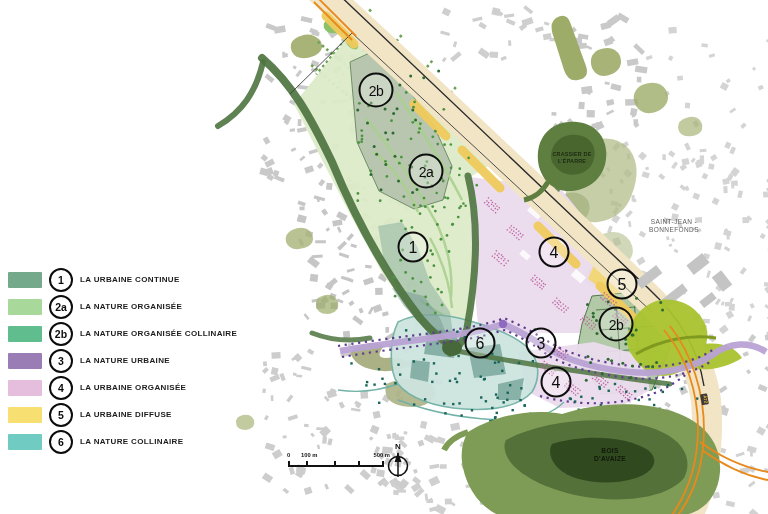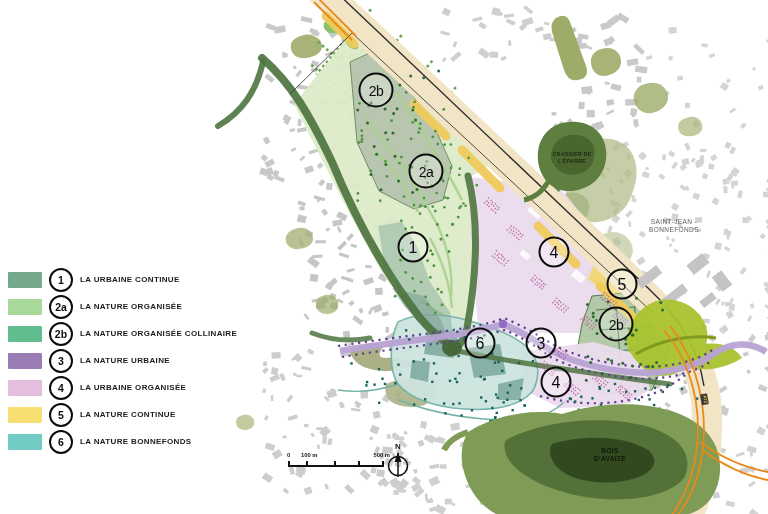--- a/index.html
+++ b/index.html
@@ -1257,26 +1257,26 @@
       <span class="lg-label">LA NATURE URBAINE</span>
     </div>
     <div class="lg-row">
       <span class="lg-swatch" style="background: rgb(229, 189, 221);"></span>
       <span class="lg-circle">4</span>
       <span class="lg-label">LA URBAINE ORGANISÉE</span>
     </div>
     <div class="lg-row">
       <span class="lg-swatch" style="background: rgb(248, 223, 113);"></span>
       <span class="lg-circle">5</span>
-      <span class="lg-label">LA NATURE CONTINUE</span>
+      <span class="lg-label">LA URBAINE DIFFUSE</span>
     </div>
     <div class="lg-row">
       <span class="lg-swatch" style="background: rgb(112, 203, 195);"></span>
       <span class="lg-circle">6</span>
-      <span class="lg-label">LA NATURE BONNEFONDS</span>
+      <span class="lg-label">LA NATURE COLLINAIRE</span>
     </div>
   </div>
 
   <div class="zl zl-w" style="left:376px;top:90px">2b</div>
   <div class="zl zl-w" style="left:426px;top:171px">2a</div>
   <div class="zl zl-s" style="left:413px;top:247px">1</div>
   <div class="zl zl-s" style="left:554px;top:252px">4</div>
   <div class="zl zl-s" style="left:622px;top:284px">5</div>
   <div class="zl zl-w" style="left:616px;top:324px">2b</div>
   <div class="zl zl-s" style="left:480px;top:343px">6</div>

